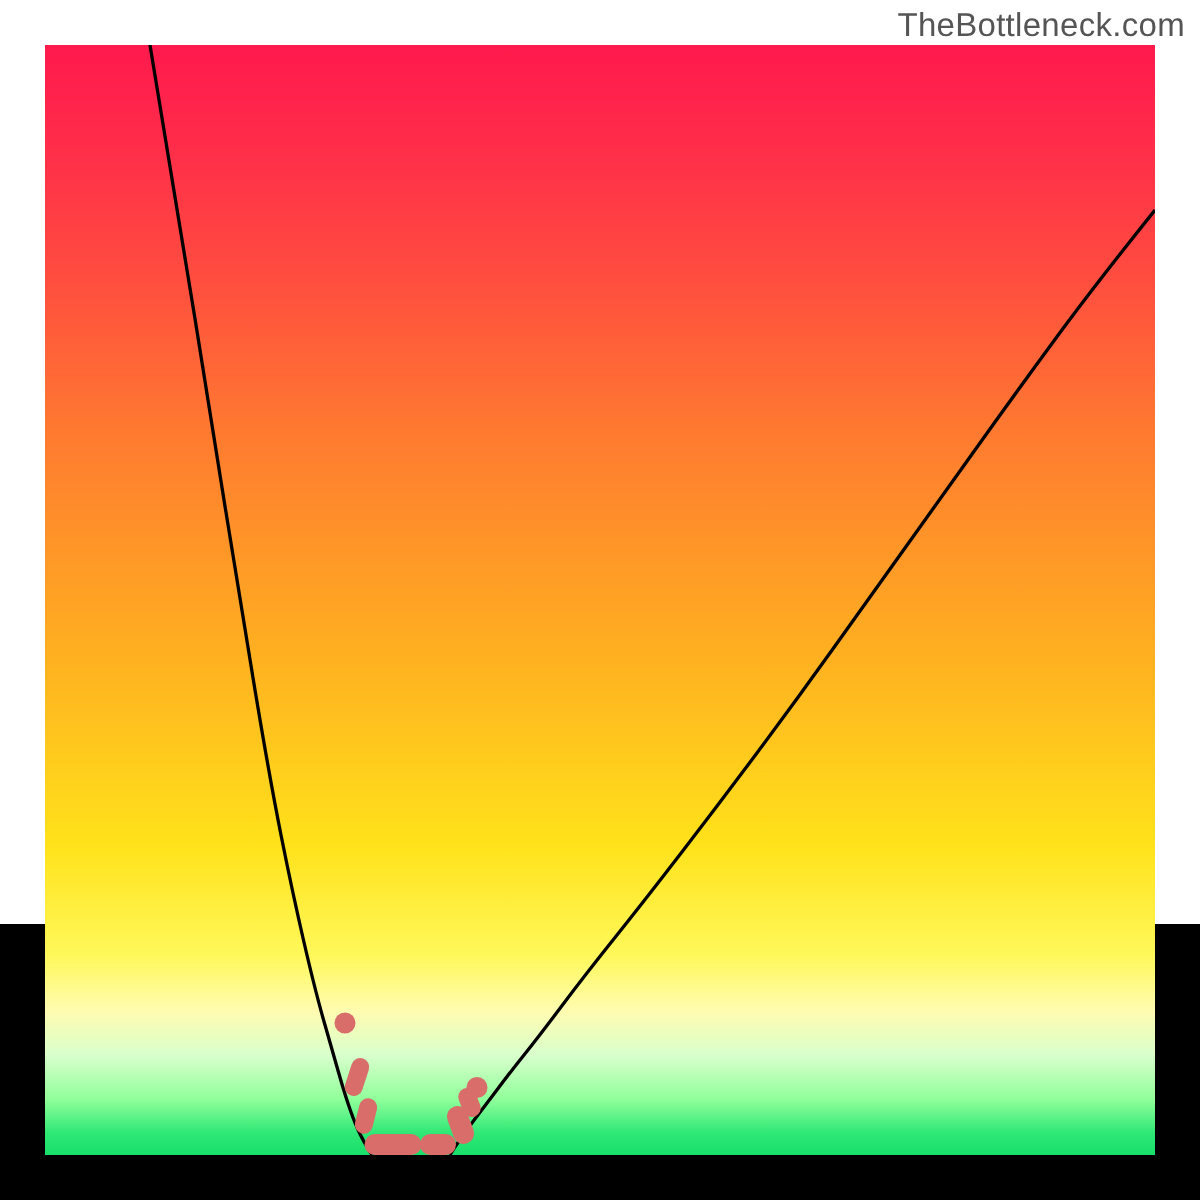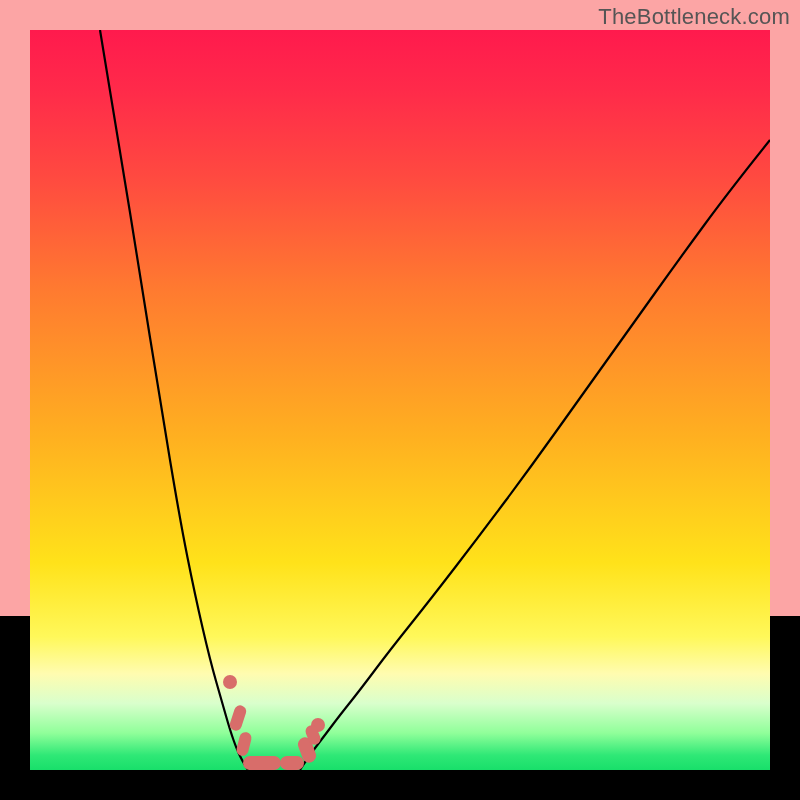--- a/index.html
+++ b/index.html
@@ -8,21 +8,21 @@
     width: 800px;
     height: 800px;
     overflow: hidden;
     background: #000;
     font-family: Arial, Helvetica, sans-serif;
   }
   .frame {
     position: absolute;
     top: 0; left: 0;
     width: 800px; height: 616px;
-    background: #fca5a5;
+    background: #ffffff;
   }
   .plot {
     position: absolute;
     top: 30px;
     left: 30px;
     width: 740px;
     height: 740px;
     overflow: hidden;
   }
   .gradient {

